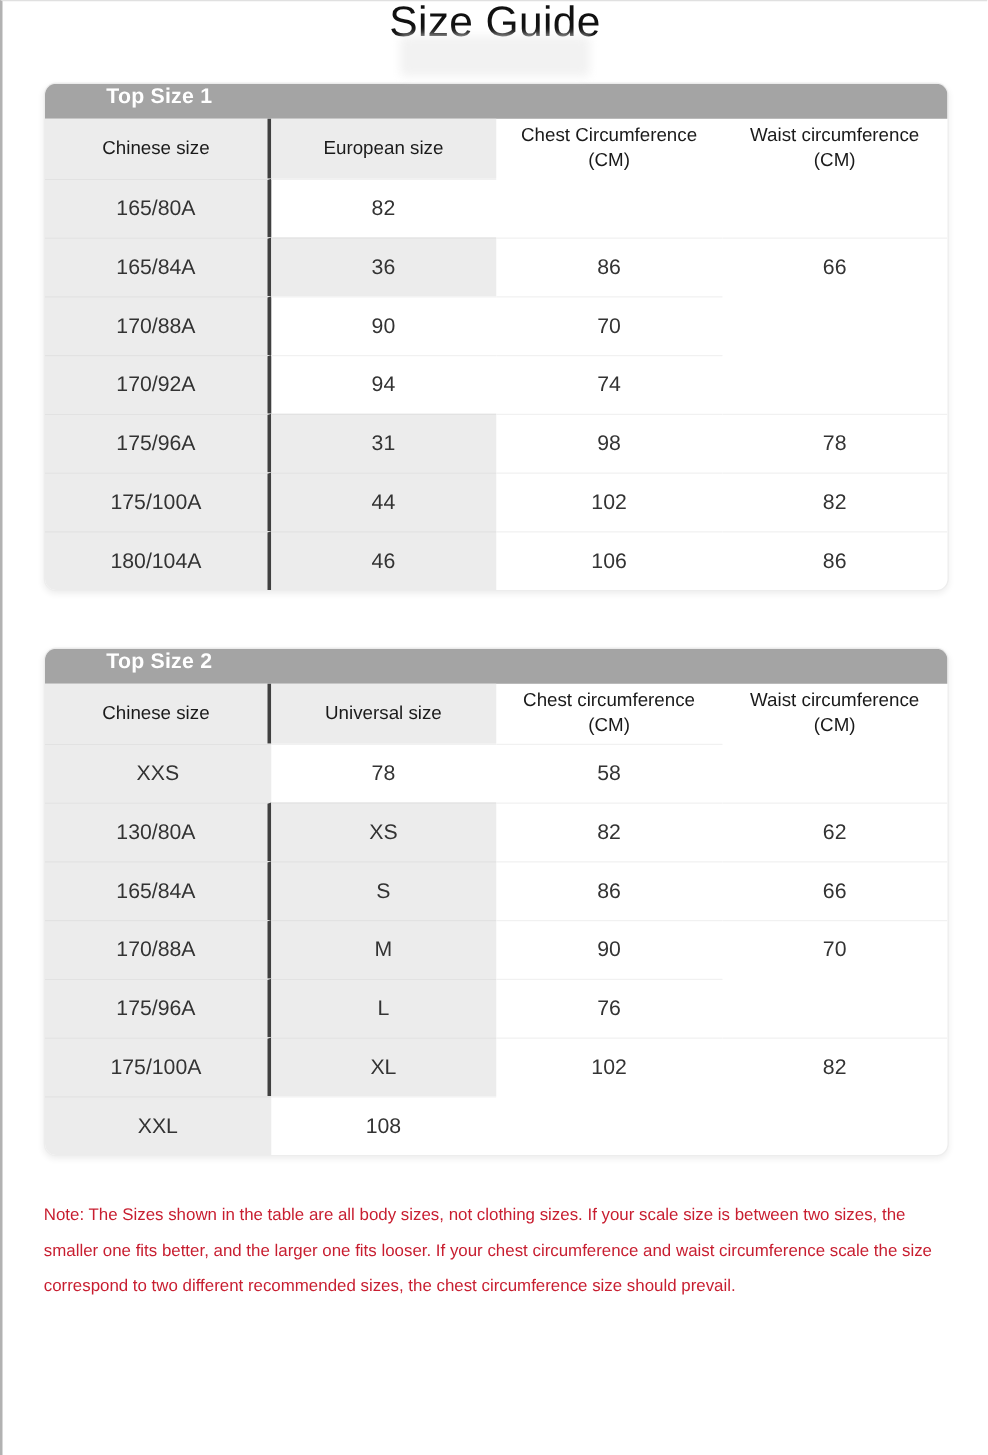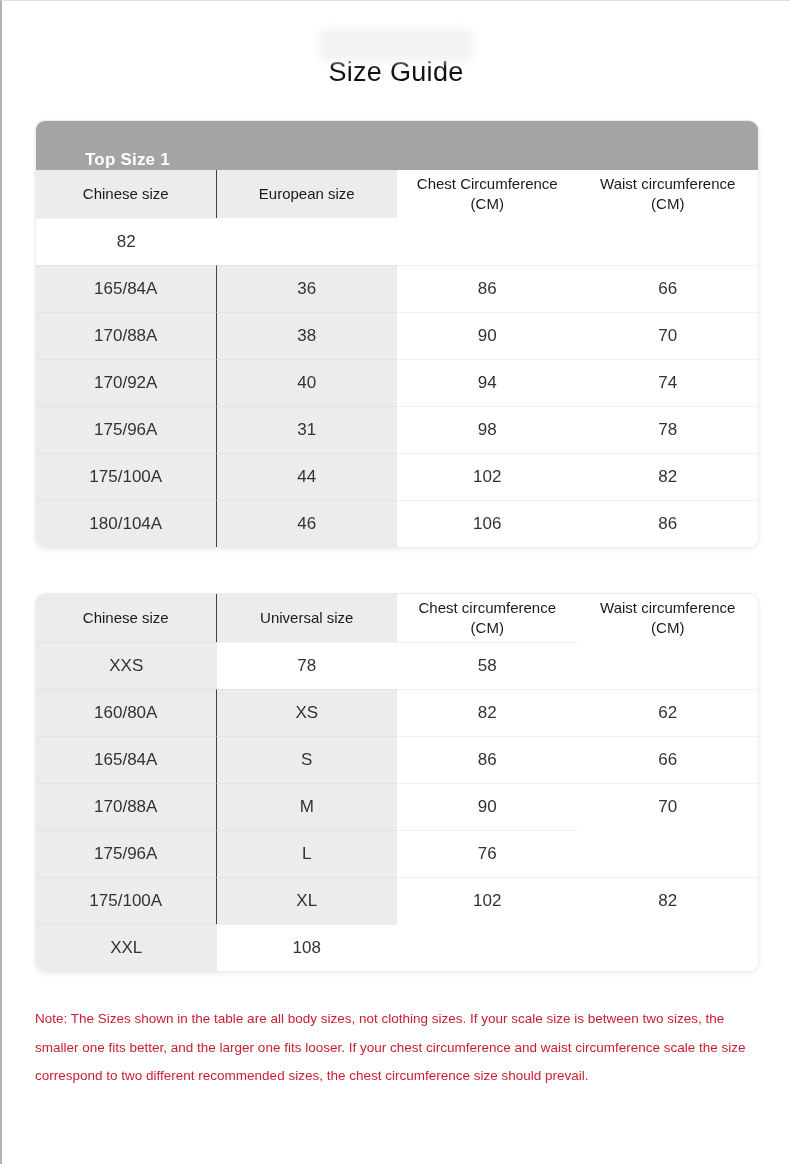--- a/index.html
+++ b/index.html
@@ -18,45 +18,44 @@
   .watermark {
     position: absolute;
     top: 28px; left: 318px;
     width: 152px; height: 32px;
     background: #f2f2f2;
     filter: blur(4px);
     border-radius: 4px;
   }
   .title {
     margin: 0;
-    padding-top: 54px;
     text-align: center;
-    font-size: 27px;
+    font-size: 34px;
     font-weight: 500;
     color: #111111;
     letter-spacing: 0.3px;
     line-height: 34px;
   }
   .card {
     width: 724px;
     margin-left: 33px;
     margin-top: 31px;
     border: 1px solid #ededed;
     border-radius: 10px;
     overflow: hidden;
     box-sizing: border-box;
     box-shadow: 0 2px 5px rgba(0,0,0,0.07);
     background: #ffffff;
   }
   .card.second { margin-top: 45px; }
   .bar {
-    height: 49px;
+    height: 28px;
     background: #a4a4a4;
     display: flex;
-    align-items: flex-end;
+    align-items: flex-start;
     padding-left: 49px;
     color: #ffffff;
     font-size: 17px;
     font-weight: 600;
     letter-spacing: 0.2px;
   }
   .thead, .trow {
     display: grid;
     grid-template-columns: repeat(4, 1fr);
   }
@@ -74,21 +73,21 @@
   }
   .trow .cell {
     height: 46px;
     line-height: 46px;
     text-align: center;
     font-size: 17px;
     color: #333333;
     border-top: 1px solid #f1f1f1;
   }
   .c0, .c1 { background: #ececec; }
-  .c0 { border-right: 1px solid #404040; }
+  .c0 { border-right: 3px solid #404040; }
   .trow .c0, .trow .c1 { border-top-color: #e2e2e2; }
   .note {
     width: 732px;
     margin: 33px 0 4px 33px;
     font-size: 13.5px;
     line-height: 28.5px;
     color: #c81e30;
     font-weight: 500;
   }
 </style>
@@ -108,37 +107,36 @@
     <div class="thead">
       <div class="cell c0">Chinese size</div>
       <div class="cell c1">European size</div>
       <div class="cell c2">Chest Circumference
 (CM)</div>
       <div class="cell c3">Waist circumference
 (CM)</div>
     </div>
     <div class="tbody">
         <div class="trow">
+          <div class="cell c0">165/80A</div>
           <div class="cell c2">82</div>
         </div>
         <div class="trow">
           <div class="cell c0">165/84A</div>
           <div class="cell c1">36</div>
           <div class="cell c2">86</div>
           <div class="cell c3">66</div>
         </div>
         <div class="trow">
           <div class="cell c0">170/88A</div>
-          <div class="cell c1">38</div>
           <div class="cell c2">90</div>
           <div class="cell c3">70</div>
         </div>
         <div class="trow">
           <div class="cell c0">170/92A</div>
-          <div class="cell c1">40</div>
           <div class="cell c2">94</div>
           <div class="cell c3">74</div>
         </div>
         <div class="trow">
           <div class="cell c0">175/96A</div>
           <div class="cell c1">31</div>
           <div class="cell c2">98</div>
           <div class="cell c3">78</div>
         </div>
         <div class="trow">
@@ -150,36 +148,39 @@
         <div class="trow">
           <div class="cell c0">180/104A</div>
           <div class="cell c1">46</div>
           <div class="cell c2">106</div>
           <div class="cell c3">86</div>
         </div>
       </div>
   </section>
 
   <section class="card second">
+    <div class="bar">
+      <span>Top Size 2</span>
+    </div>
     <div class="thead">
       <div class="cell c0">Chinese size</div>
       <div class="cell c1">Universal size</div>
       <div class="cell c2">Chest circumference
 (CM)</div>
       <div class="cell c3">Waist circumference
 (CM)</div>
     </div>
     <div class="tbody">
         <div class="trow">
           <div class="cell c1">XXS</div>
           <div class="cell c2">78</div>
           <div class="cell c3">58</div>
         </div>
         <div class="trow">
-          <div class="cell c0">160/80A</div>
+          <div class="cell c0">130/80A</div>
           <div class="cell c1">XS</div>
           <div class="cell c2">82</div>
           <div class="cell c3">62</div>
         </div>
         <div class="trow">
           <div class="cell c0">165/84A</div>
           <div class="cell c1">S</div>
           <div class="cell c2">86</div>
           <div class="cell c3">66</div>
         </div>

